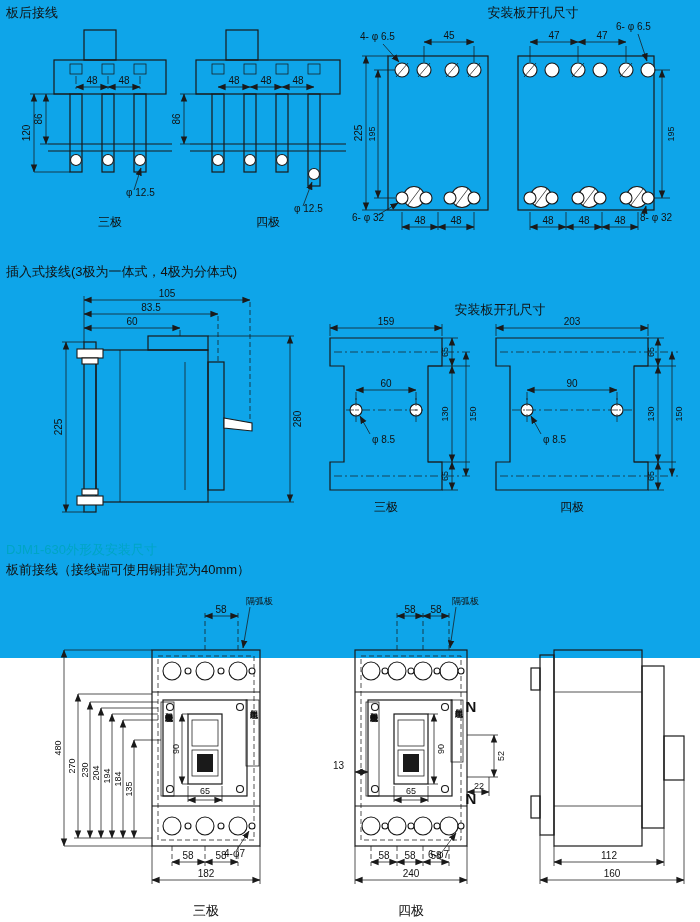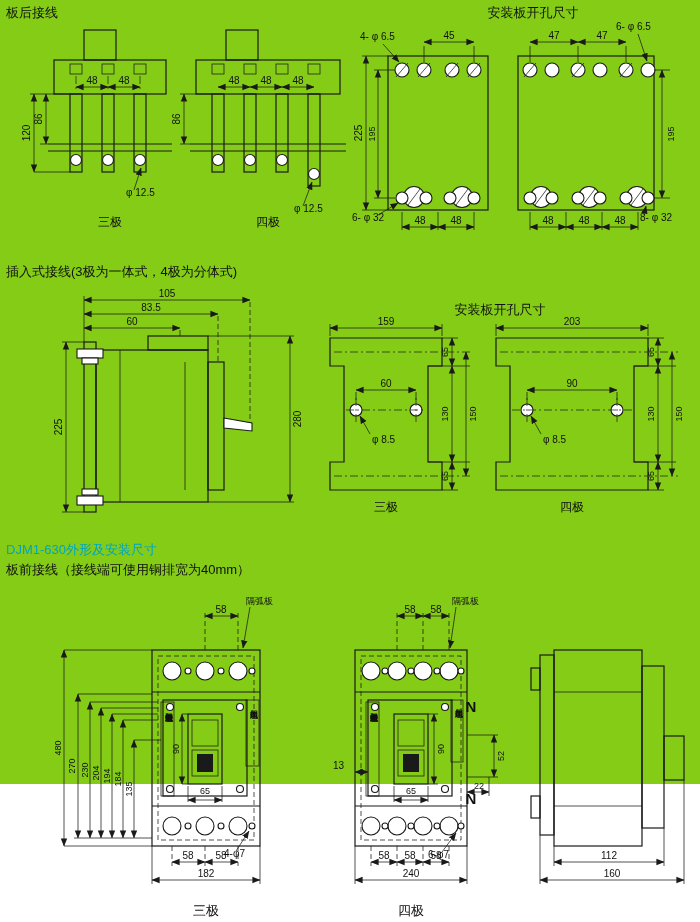--- a/index.html
+++ b/index.html
@@ -1,19 +1,19 @@
 <!DOCTYPE html>
 <html><head>
 <meta charset="utf-8">
 <style>
   * { margin:0; padding:0; box-sizing:border-box; }
   html,body { background:#ffffff; }
   body { width:700px; height:922px; position:relative; overflow:hidden;
          font-family:"Liberation Sans","DejaVu Sans",sans-serif; }
-  #stage { position:absolute; left:0; top:0; width:700px; height:784px; background:#84cc16; }
+  #stage { position:absolute; left:0; top:0; width:700px; height:658px; background:#0ea5e9; }
   svg { position:absolute; left:0; top:0; }
   svg text { font-family:"Liberation Sans","DejaVu Sans",sans-serif; fill:#111; }
   .t9  { font-size:9px; }
   .t10 { font-size:10px; }
   .t12 { font-size:12px; }
   .t13 { font-size:13px; }
   .t15 { font-size:15px; font-weight:bold; }
   .accent { fill:#00A5C4; }
   .ln   { stroke:#1a1a1a; fill:none; stroke-width:1.2; }
   .lnf  { stroke:#1a1a1a; fill:#ffffff; stroke-width:1.1; }

